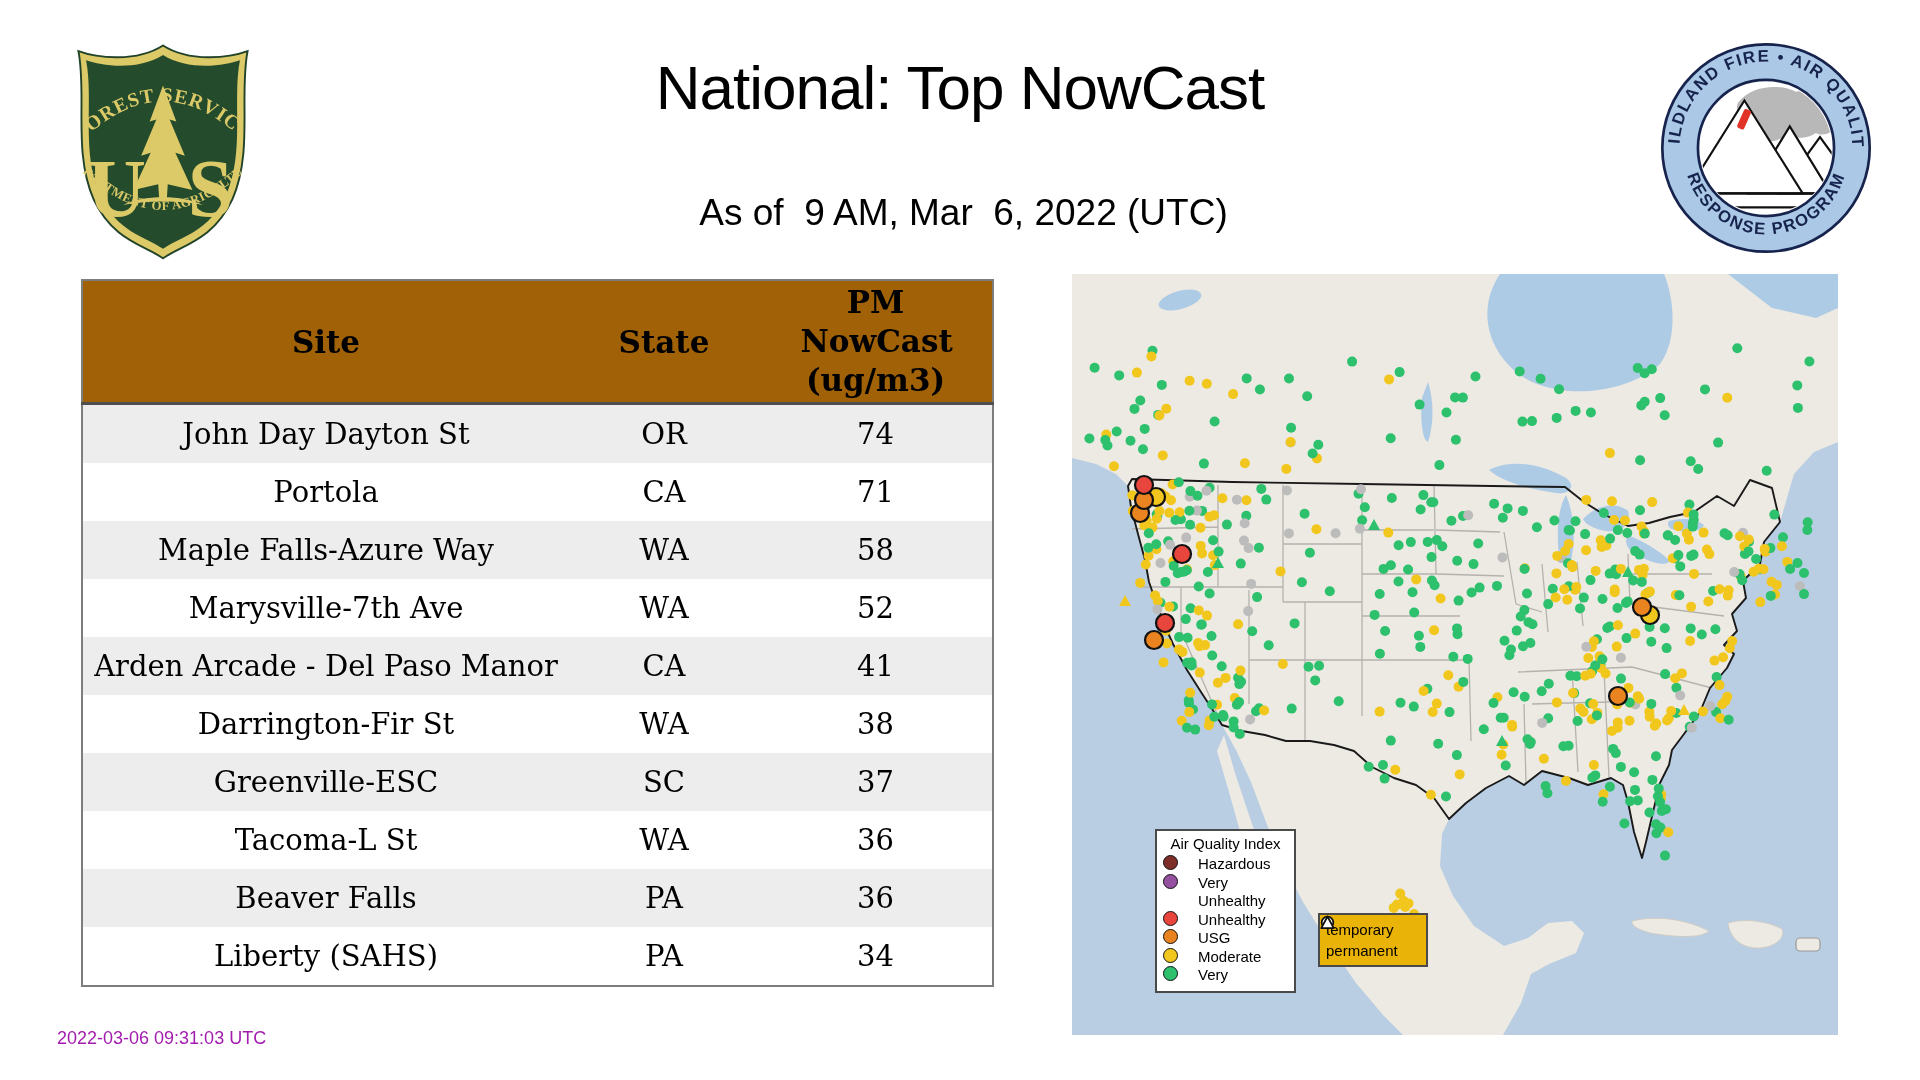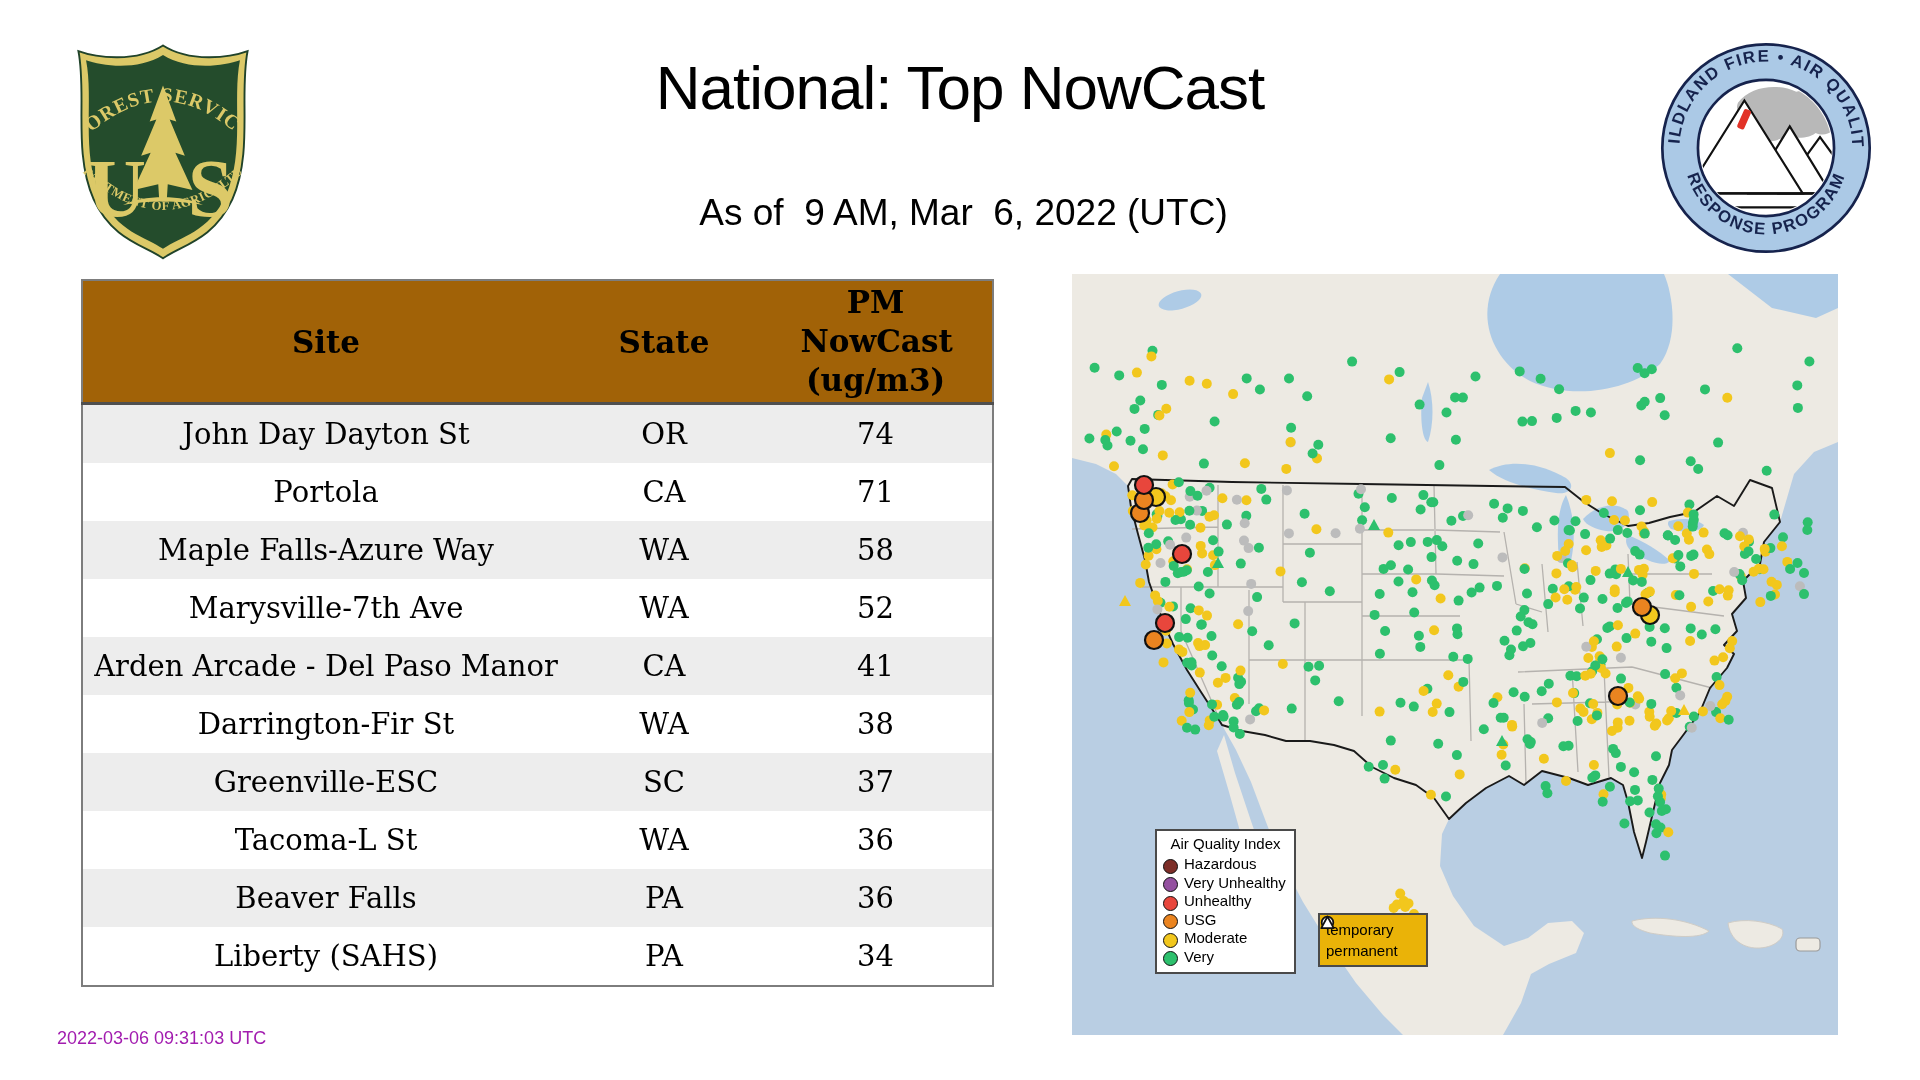--- a/index.html
+++ b/index.html
@@ -28,21 +28,21 @@
   table.nowcast tbody tr:nth-child(even){background:#ffffff;}
 
   .timestamp{position:absolute;left:57px;top:1028px;font-size:18px;color:#a21caf;}
 
   .map{position:absolute;left:1072px;top:274px;width:766px;height:761px;}
   .map svg{position:absolute;left:0;top:0;}
 
   .aqi-legend{position:absolute;left:83px;top:555px;width:141px;background:#fff;
     border:2px solid #4a4a4a;box-sizing:border-box;padding:4px 6px 6px 6px;}
   .aqi-legend .lg-title{text-align:center;font-size:15px;margin-bottom:3px;}
-  .lg-item{display:flex;align-items:flex-end;gap:6px;line-height:18.5px;font-size:15px;}
+  .lg-item{display:flex;align-items:flex-start;gap:20px;line-height:18.5px;font-size:15px;}
   .lg-dot{width:13px;height:13px;border-radius:50%;border:1.6px solid #111;flex:0 0 auto;}
 
   .type-legend{position:absolute;left:246px;top:639px;width:110px;background:#eab308;
     border:2px solid #4a4a4a;box-sizing:border-box;padding:4px 6px;}
   .type-item{display:flex;align-items:center;gap:5px;line-height:21px;font-size:15px;}
   .type-glyph{flex:0 0 auto;width:15px;height:15px;}
 </style>
 </head>
 <body>
 

